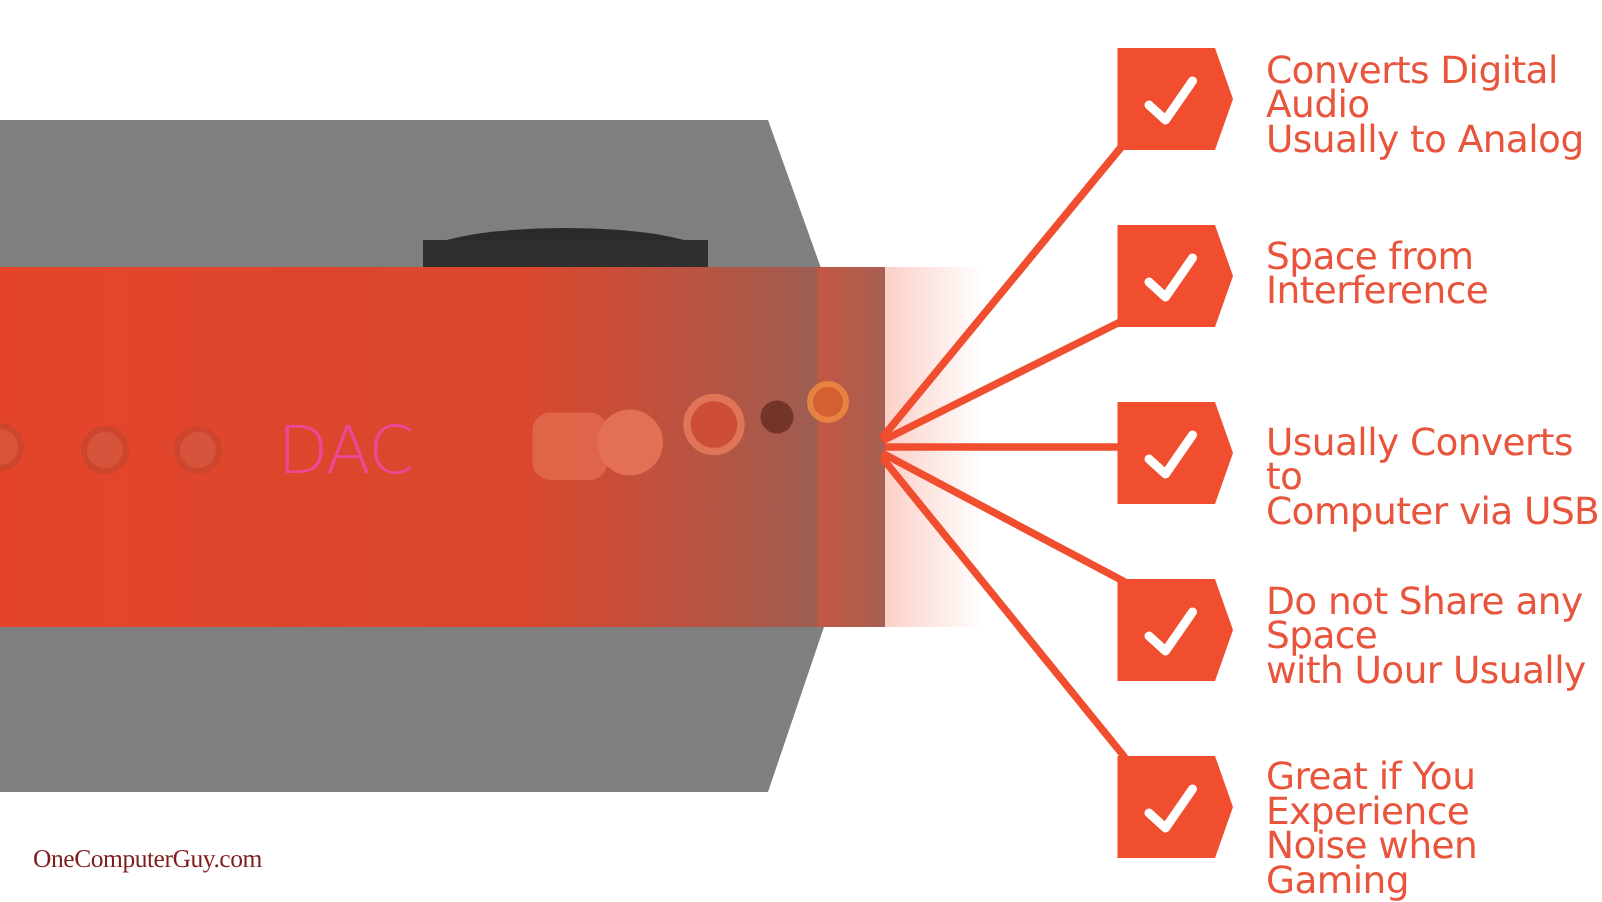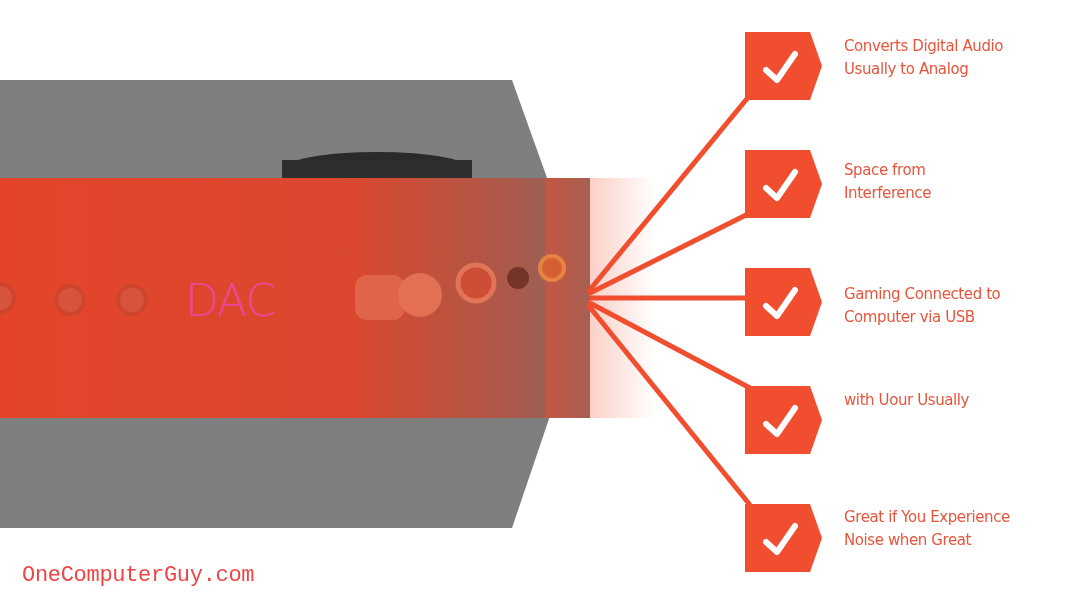--- a/index.html
+++ b/index.html
@@ -1,20 +1,20 @@
 <!DOCTYPE html>
 <html><head>
 <meta charset="utf-8">
 <style>
   html,body{margin:0;padding:0;}
   body{width:1068px;height:601px;background:#ffffff;position:relative;overflow:hidden;font-family:"DejaVu Sans",sans-serif;}
   .stage{position:absolute;left:0;top:0;width:1068px;height:601px;}
-  .label{position:absolute;color:#e8553c;font-size:15px;line-height:23px;font-family:"DejaVu Sans",sans-serif;letter-spacing:-0.4px;}
+  .label{position:absolute;color:#e8553c;font-size:25px;line-height:23px;font-family:"DejaVu Sans",sans-serif;letter-spacing:-0.4px;}
   .dac{position:absolute;left:185px;top:275px;color:#ec4899;font-size:44px;font-family:"DejaVu Sans",sans-serif;font-weight:300;letter-spacing:-1px;}
-  .footer{position:absolute;left:22px;top:563px;color:#ef4444;font-size:22px;font-family:Liberation Mono, monospace;letter-spacing:-0.3px;}
+  .footer{position:absolute;left:22px;top:563px;color:#7f1d1d;font-size:17px;font-family:Liberation Serif, serif;letter-spacing:-0.3px;}
 </style>
 </head>
 <body>
 
 <div class="stage">
   <svg width="1068" height="601" viewBox="0 0 1068 601" style="position:absolute;left:0;top:0">
     <defs>
       <linearGradient id="fade" x1="0" x2="1" y1="0" y2="0">
         <stop offset="0" stop-color="#f04e2e" stop-opacity="0.45"></stop>
         <stop offset="1" stop-color="#f04e2e" stop-opacity="0"></stop>
@@ -77,25 +77,26 @@
 
   <div class="label" style="left:844px;top:35px">
     <div>Converts Digital Audio</div>
     <div>Usually to Analog</div>
   </div>
   <div class="label" style="left:844px;top:159px">
     <div>Space from</div>
     <div>Interference</div>
   </div>
   <div class="label" style="left:844px;top:283px">
-    <div>Gaming Connected to</div>
+    <div>Usually Converts to</div>
     <div>Computer via USB</div>
   </div>
   <div class="label" style="left:844px;top:389px">
+    <div>Do not Share any Space</div>
     <div>with Uour Usually</div>
   </div>
   <div class="label" style="left:844px;top:506px">
     <div>Great if You Experience</div>
-    <div>Noise when Great</div>
+    <div>Noise when Gaming</div>
   </div>
 
   <div class="footer">OneComputerGuy.com</div>
 </div>
 
 </body></html>

